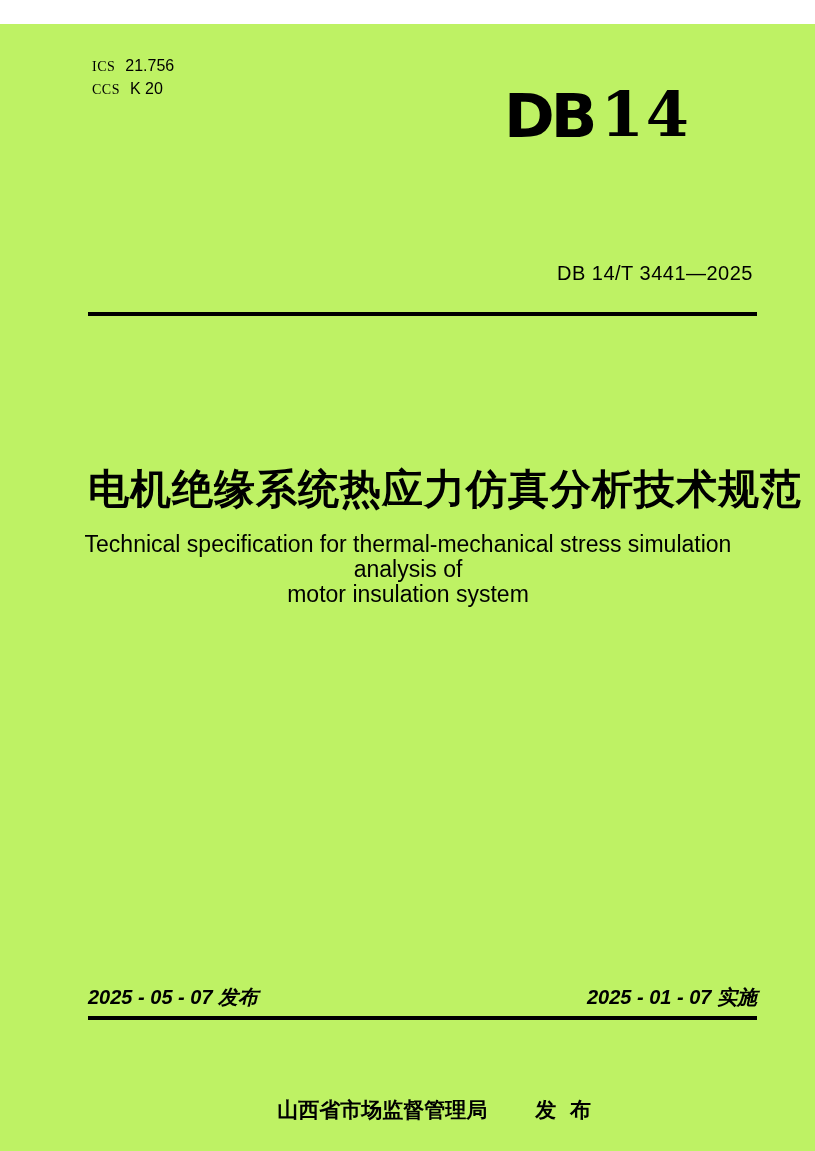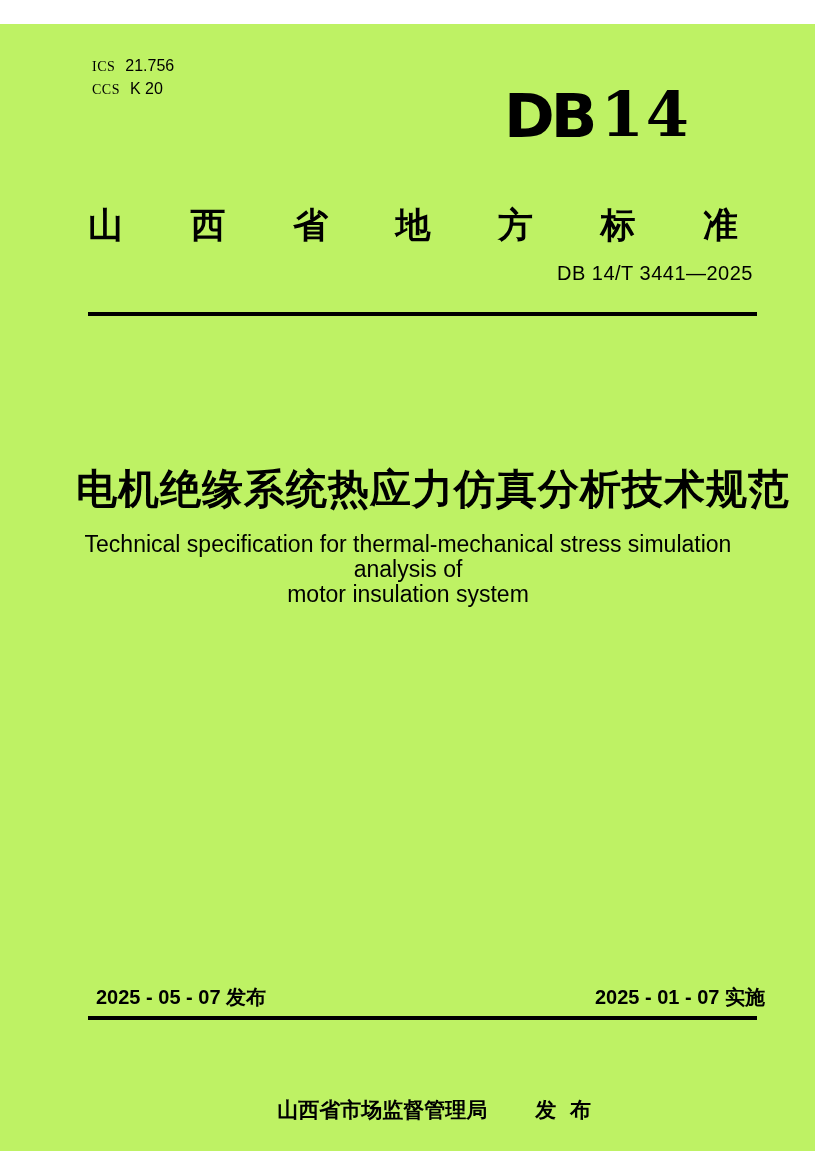--- a/index.html
+++ b/index.html
@@ -76,21 +76,21 @@
     width: 669px;
     height: 4px;
     background: #000000;
   }
   .rule-top { top: 288px; }
   .rule-bottom { top: 992px; }
 
   
   .title-cn {
     position: absolute;
-    left: 76px;
+    left: 88px;
     top: 438px;
     width: 669px;
     text-align: left;
     font-size: 41px;
     font-weight: 700;
     letter-spacing: 1px;
     white-space: nowrap;
   }
   .title-en {
     position: absolute;
@@ -99,28 +99,29 @@
     width: 700px;
     text-align: center;
     font-size: 23px;
     line-height: 25px;
     font-weight: 400;
   }
 
   
   .dates-row {
     position: absolute;
-    left: 96px;
+    left: 88px;
     top: 960px;
     width: 669px;
     display: flex;
     justify-content: space-between;
     font-size: 20px;
     font-weight: 700;
     white-space: pre;
+    font-style: italic;
   }
 
   .publisher-row {
     position: absolute;
     left: 88px;
     top: 1048px;
     width: 669px;
     text-align: center;
     font-size: 21px;
     font-weight: 700;
@@ -145,21 +146,20 @@
       <span class="code-label">CCS</span>
       <span class="code-value">K 20</span>
     </div>
   </div>
 
   <div class="db-logo">
     <span class="db">DB</span>
     <span class="db-num">14</span>
   </div>
 
-  <div class="standard-name">山西省地方标准</div>
 
   <div class="standard-number">DB 14/T 3441—2025</div>
 
   <div class="rule rule-top"></div>
 
   <div class="title-cn">电机绝缘系统热应力仿真分析技术规范</div>
 
   <div class="title-en">
     <div>Technical specification for thermal-mechanical stress simulation analysis of</div>
     <div>motor insulation system</div>

